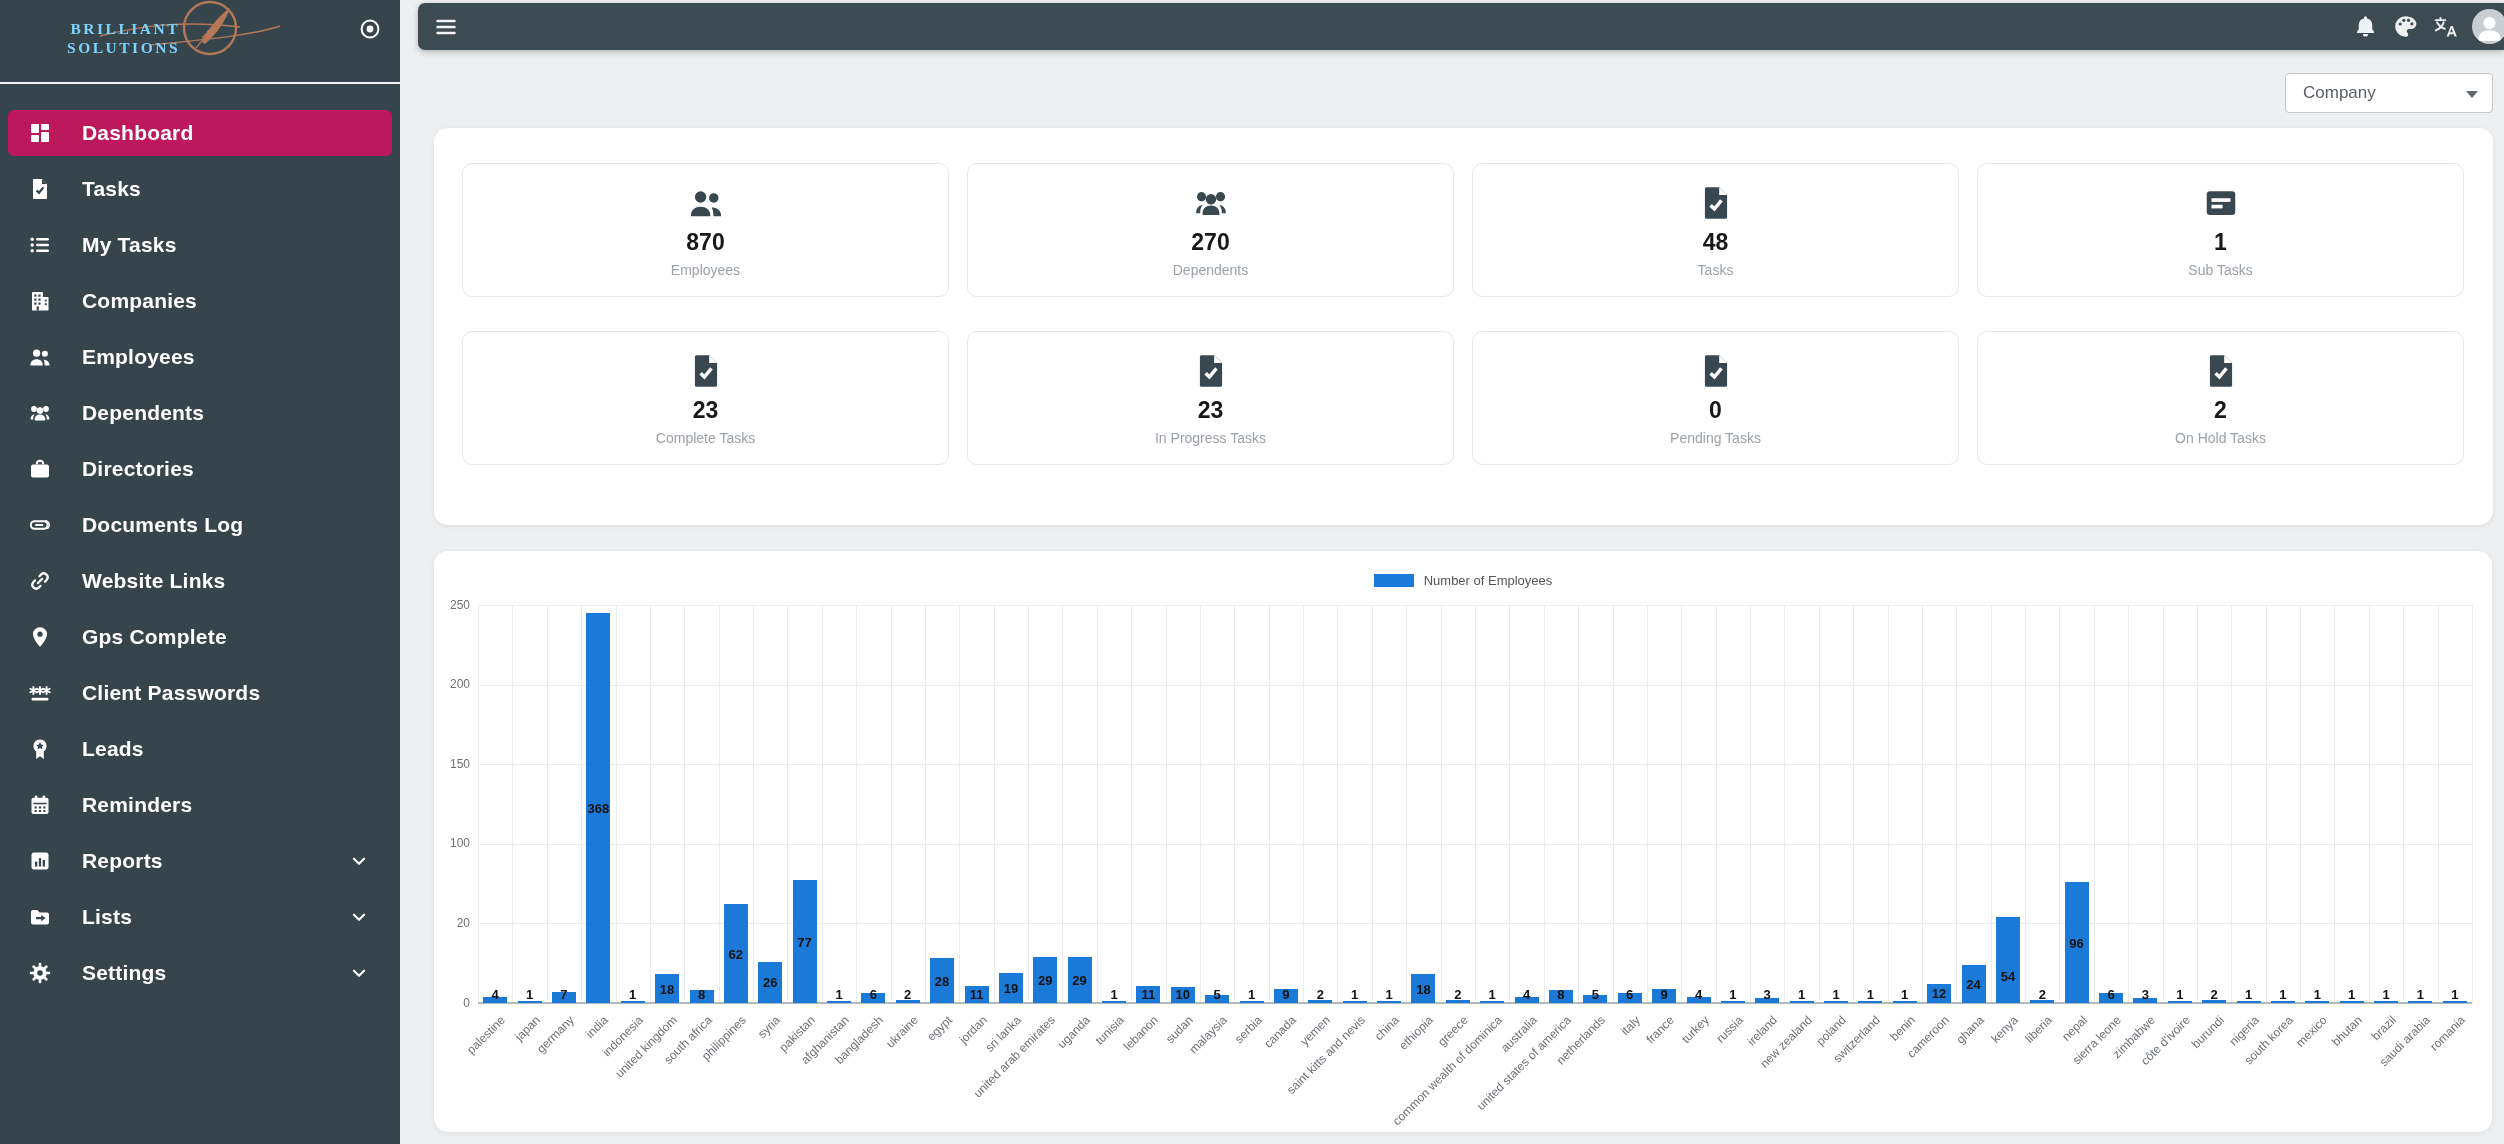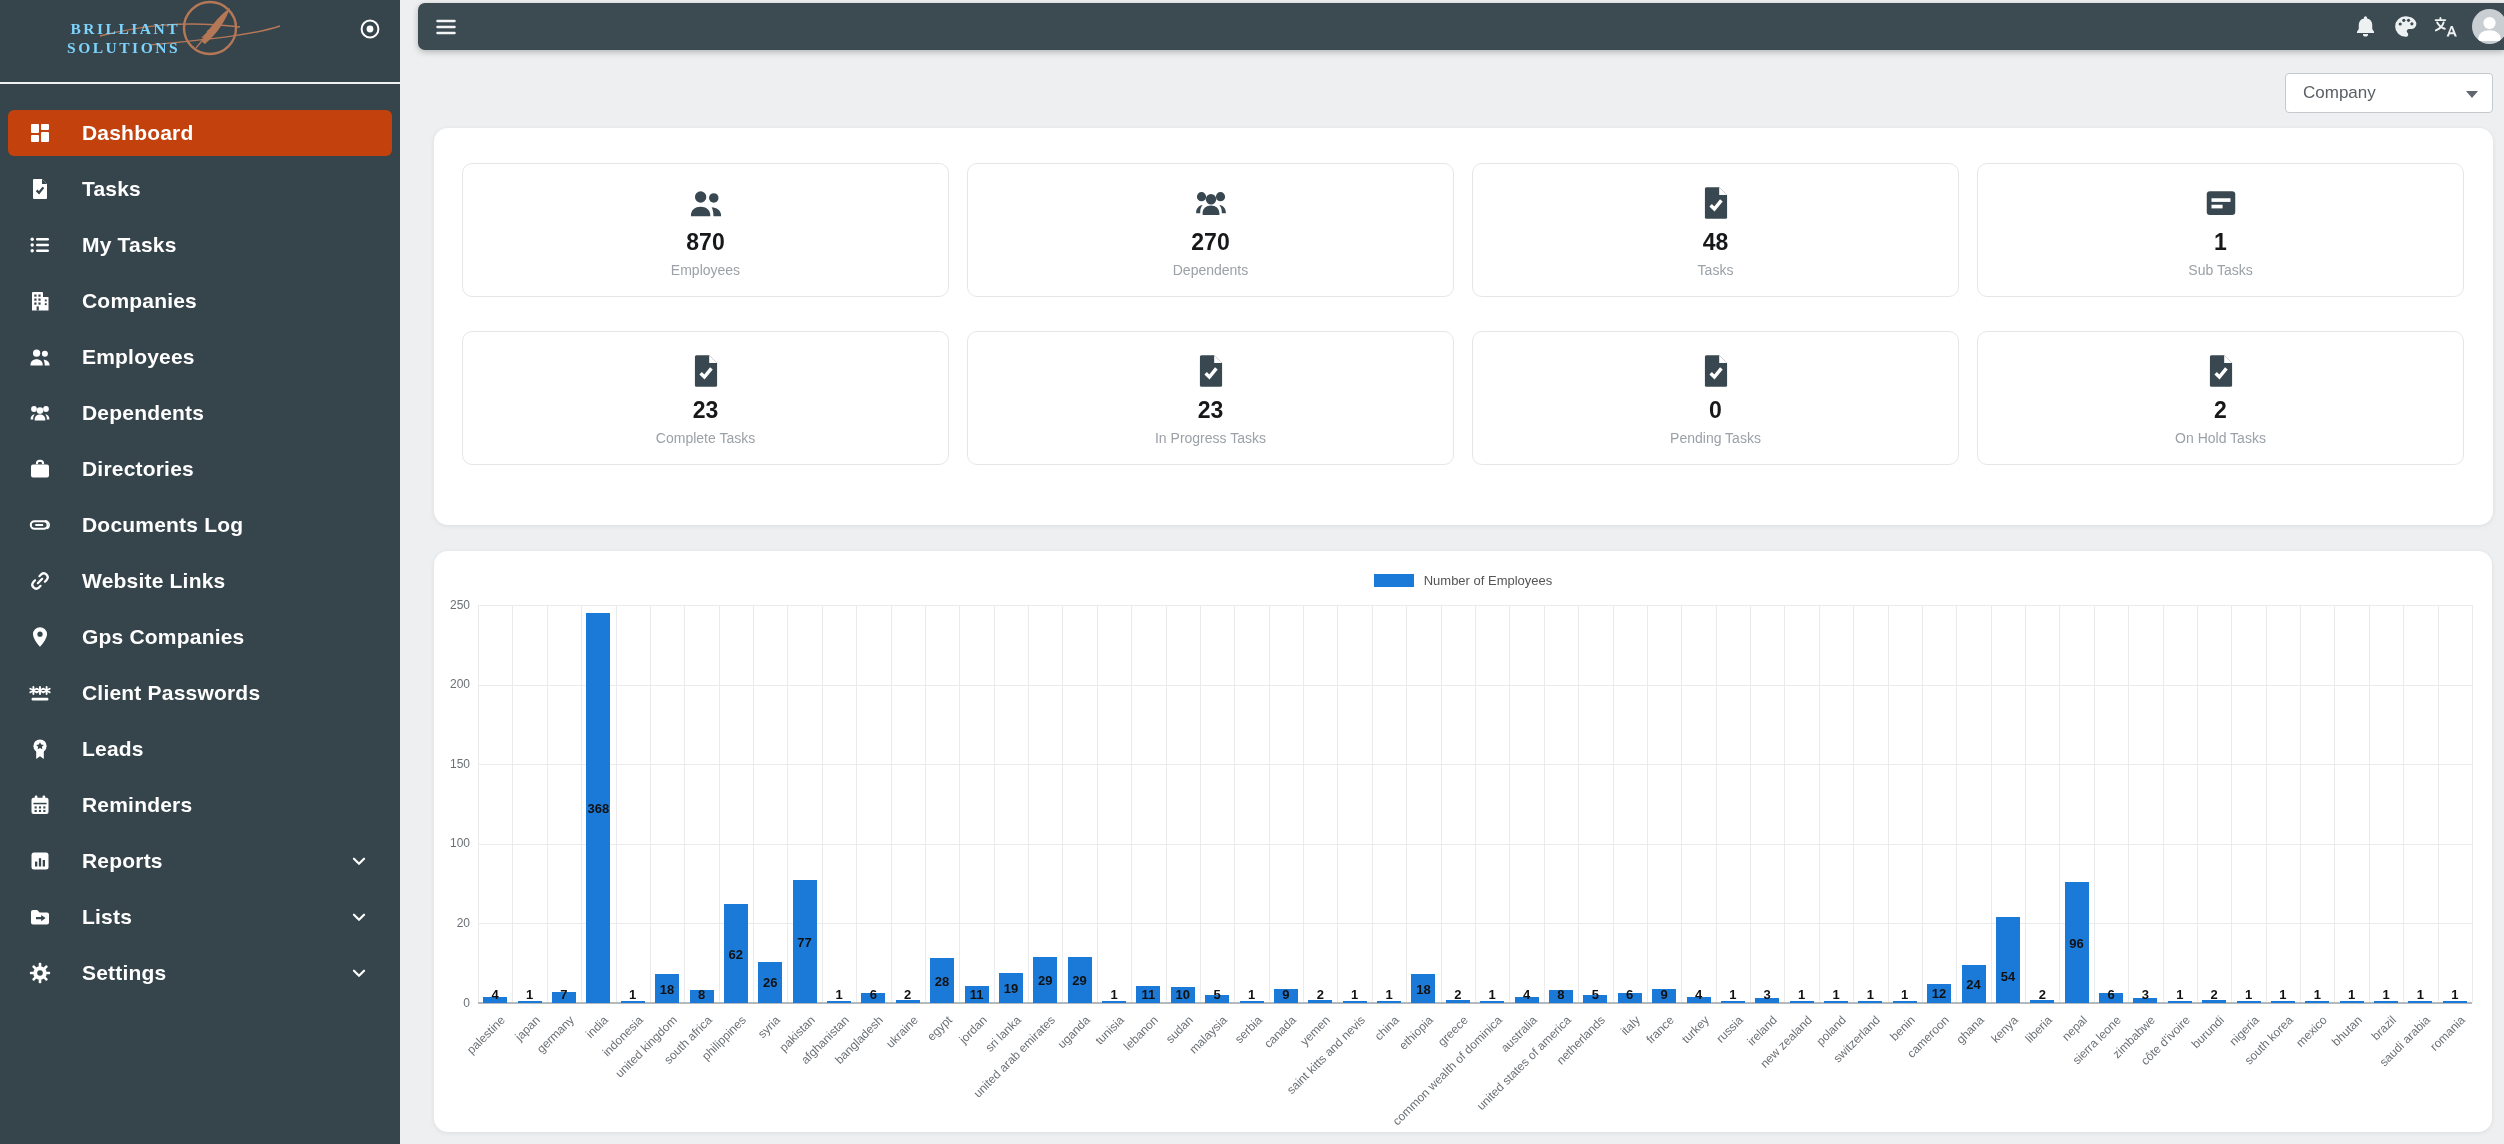--- a/index.html
+++ b/index.html
@@ -18,21 +18,21 @@
   .logo{position:relative;height:82px;border-bottom:2px solid rgba(255,255,255,.92)}
   .logo-line{position:absolute;right:220px;color:#7dd3fc;font-family:"Liberation Serif",serif;
     font-weight:bold;font-size:15.5px;letter-spacing:2.5px;z-index:2;white-space:nowrap}
   .logo-line.l1{top:20px}
   .logo-line.l2{top:39px}
   .logo-art{position:absolute;left:90px;top:0;z-index:1}
   .side-toggle{position:absolute;right:18px;top:17px;width:24px;height:24px;color:#fff;cursor:pointer}
   .nav{padding:26px 8px 0 8px}
   .nav-item{position:relative;height:46px;margin-bottom:10px;border-radius:6px;display:flex;align-items:center;
     padding:0 20px;color:#fff;cursor:pointer}
-  .nav-item.active{background:#c2410c}
+  .nav-item.active{background:#be185d}
   .nav-item .nicon{width:24px;height:24px;flex:0 0 24px}
   .nav-item .nlabel{margin-left:30px;font-size:21px;font-weight:600;letter-spacing:.2px;white-space:nowrap}
   .nav-item .chev{position:absolute;right:22px;top:12px;width:22px;height:22px;color:#fff}
 
   
   .topbar{position:absolute;left:418px;top:3px;right:0;height:47px;background:#3c4a52;--cut:#3c4a52;
     border-radius:7px 0 0 7px;box-shadow:0 2px 6px rgba(0,0,0,.25);z-index:4;display:flex;align-items:center}
   .hamburger{width:26px;height:26px;color:#f2f4f5;margin-left:15px;cursor:pointer}
   .top-icons{position:absolute;right:0;top:0;height:100%;display:flex;align-items:center;gap:13px;padding-right:0}
   .tbicon{width:27px;height:27px;color:#eef1f2;cursor:pointer}
@@ -198,21 +198,21 @@
         </span>
         <span class="nlabel">Website Links</span>
       </div>
       <div class="nav-item">
         <span class="nicon">
           <svg class="" viewBox="0 0 24 24" fill="currentColor">
             <path d="M12 2.2a7 7 0 0 0-7 7c0 5 7 12.6 7 12.6s7-7.6 7-12.6a7 7 0 0 0-7-7z"></path>
             <circle class="cut" cx="12" cy="9.2" r="2.6"></circle>
           </svg>
         </span>
-        <span class="nlabel">Gps Companies</span>
+        <span class="nlabel">Gps Complete</span>
       </div>
       <div class="nav-item">
         <span class="nicon">
           <svg class="" viewBox="0 0 24 24" fill="currentColor">
             <g stroke="currentColor" stroke-width="1.9" stroke-linecap="round">
               <path d="M5.4 5.9v7.2M2.3 7.7l6.2 3.6M8.5 7.7l-6.2 3.6"></path>
               <path d="M12 5.9v7.2M8.9 7.7l6.2 3.6M15.1 7.7l-6.2 3.6"></path>
               <path d="M18.6 5.9v7.2M15.5 7.7l6.2 3.6M21.7 7.7l-6.2 3.6"></path>
             </g>
             <rect x="3.6" y="16.8" width="16.8" height="2.6" rx="1.2"></rect>

